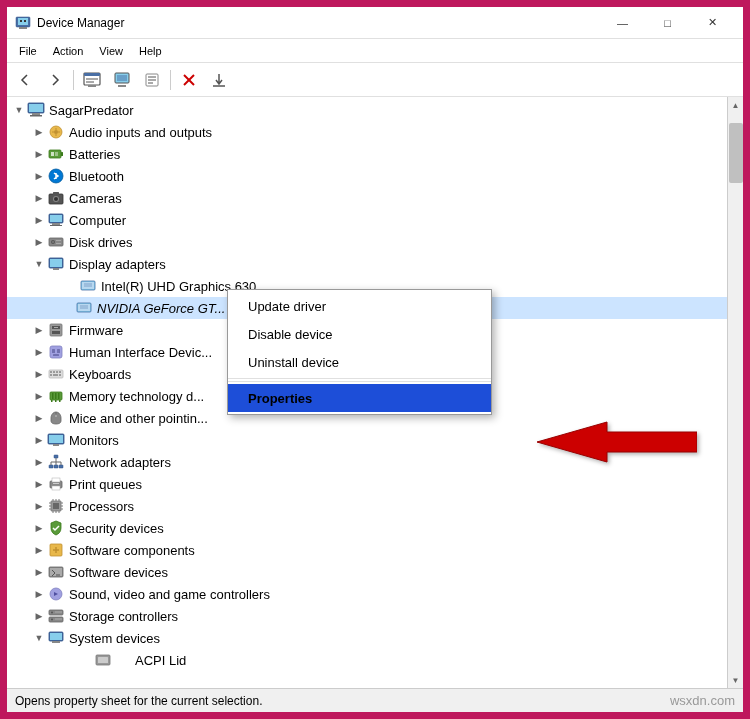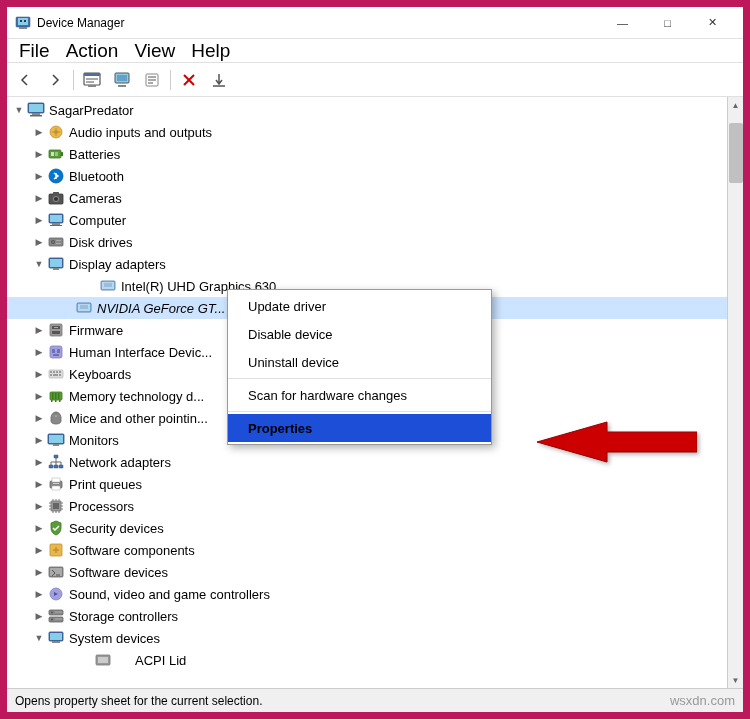--- a/index.html
+++ b/index.html
@@ -71,21 +71,21 @@
       display: flex;
       align-items: center;
       padding: 0 4px;
       background: #fff;
       border-bottom: 1px solid #e0e0e0;
     }
 
     .menu-item {
       padding: 2px 8px;
       cursor: pointer;
-      font-size: 19px;
+      font-size: 11px;
       color: #000;
       height: 22px;
       display: flex;
       align-items: center;
     }
 
     
     .toolbar {
       height: 34px;
       display: flex;
@@ -423,21 +423,21 @@
         <div class="item-icon">
           <svg width="16" height="14" viewBox="0 0 16 14">
             <rect x="1" y="1" width="14" height="10" rx="1" fill="#4a6fa5" stroke="#2a4f85" stroke-width="0.8"></rect>
             <rect x="2" y="2" width="12" height="8" fill="#87ceeb"></rect>
             <rect x="5" y="11" width="6" height="2" fill="#888"></rect>
           </svg>
         </div>
         <span class="item-label">Display adapters</span>
       </div>
 
-      <div class="tree-item" style="padding-left:76px;">
+      <div class="tree-item" style="padding-left:56px;">
         <div class="expand-icon" style="visibility:hidden;">▶</div>
         <div class="item-icon">
           <svg width="16" height="12" viewBox="0 0 16 12">
             <rect x="1" y="1" width="14" height="9" rx="1" fill="#87ceeb" stroke="#4a6fa5" stroke-width="0.8"></rect>
             <rect x="2" y="2" width="12" height="7" fill="#b8d8f0"></rect>
             <line x1="4" y1="4" x2="12" y2="4" stroke="#4a6fa5" stroke-width="0.5"></line>
             <line x1="4" y1="6" x2="12" y2="6" stroke="#4a6fa5" stroke-width="0.5"></line>
           </svg>
         </div>
         <span class="item-label">Intel(R) UHD Graphics 630</span>
@@ -677,21 +677,20 @@
           </svg>
         </div>
         <span class="item-label">ACPI Lid</span>
       </div>
 
       <div class="context-menu">
         <div class="context-menu-item">Update driver</div>
         <div class="context-menu-item">Disable device</div>
         <div class="context-menu-item">Uninstall device</div>
         <div class="context-menu-separator"></div>
-        <div class="context-menu-item">Scan for hardware changes</div>
         <div class="context-menu-separator"></div>
         <div class="context-menu-item active">Properties</div>
       </div>
 
       <div class="red-arrow">
         <svg class="arrow-svg" width="160" height="50" viewBox="0 0 160 50">
 
           <polygon points="160,15 70,15 70,5 0,25 70,45 70,35 160,35" fill="#cc0000" stroke="#990000" stroke-width="1"></polygon>
         </svg>
       </div>

